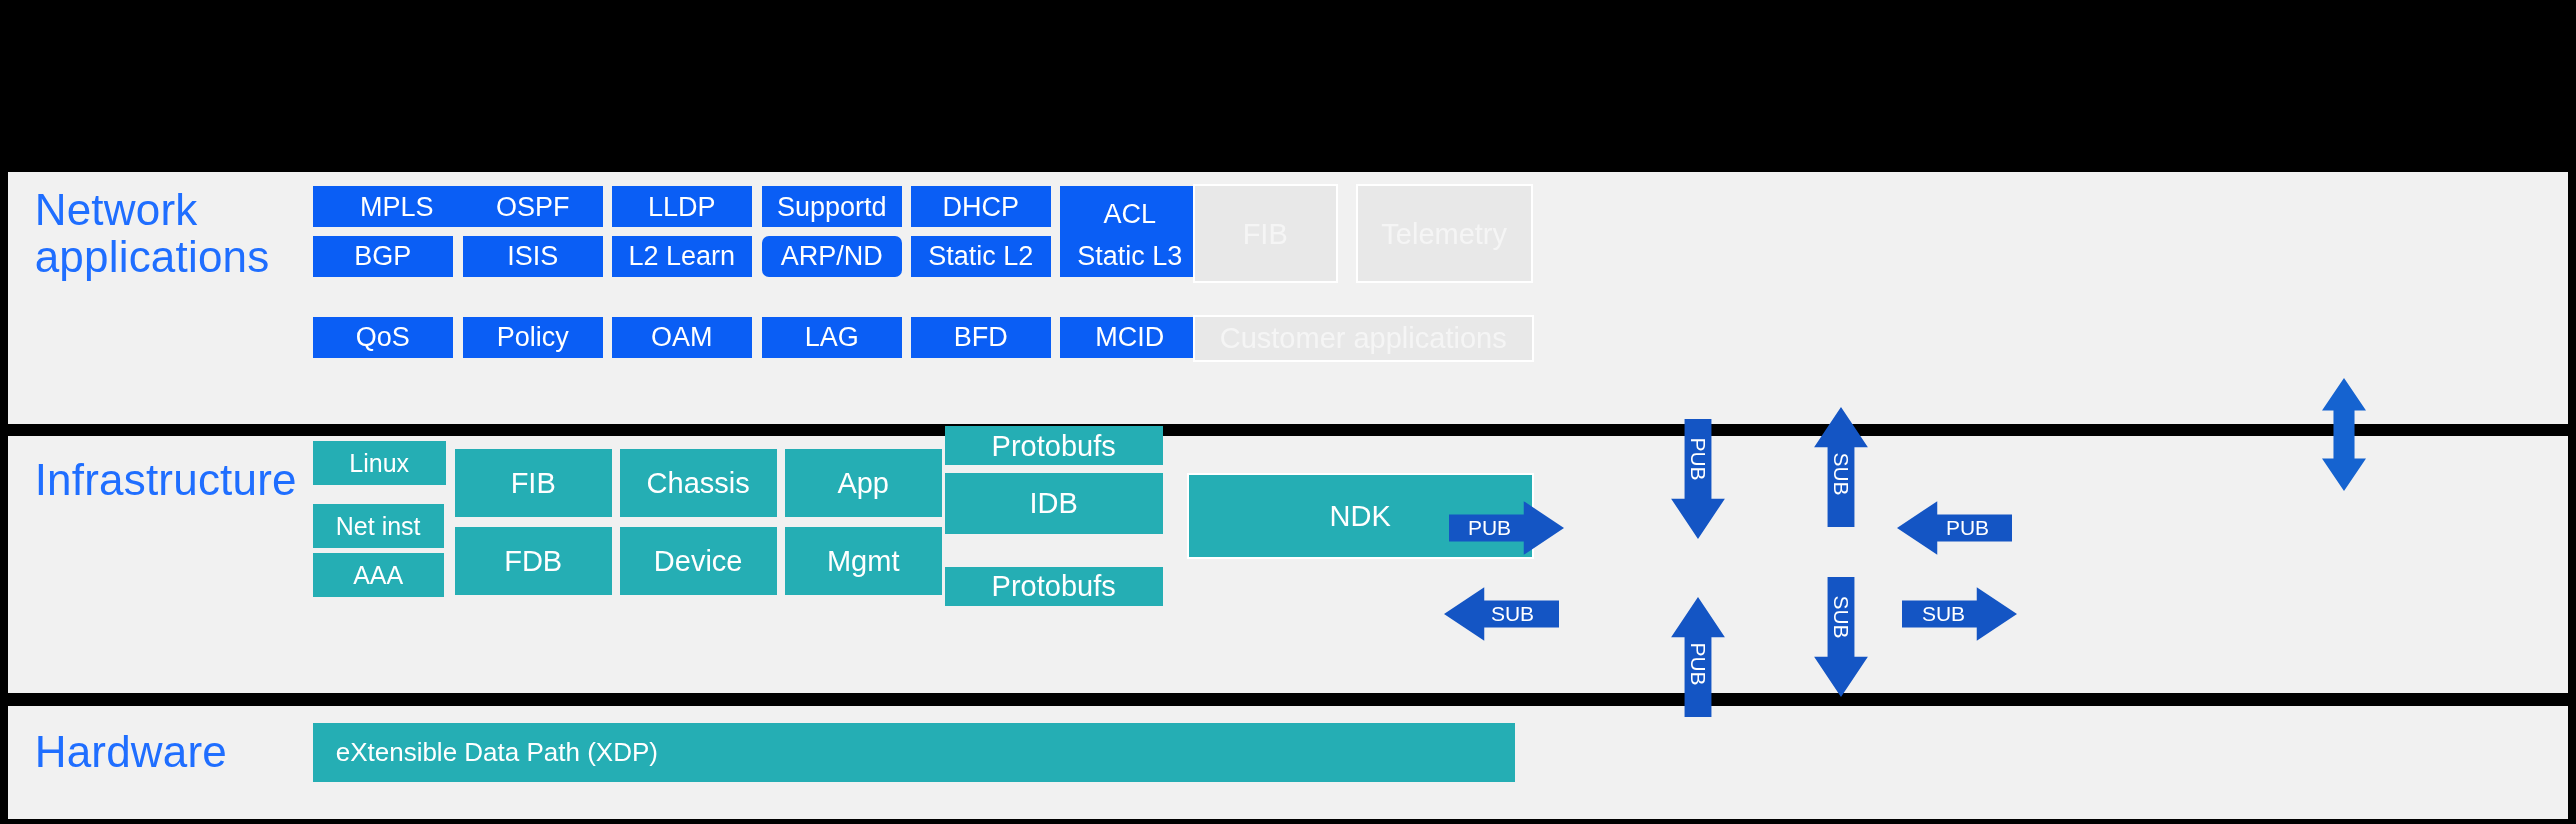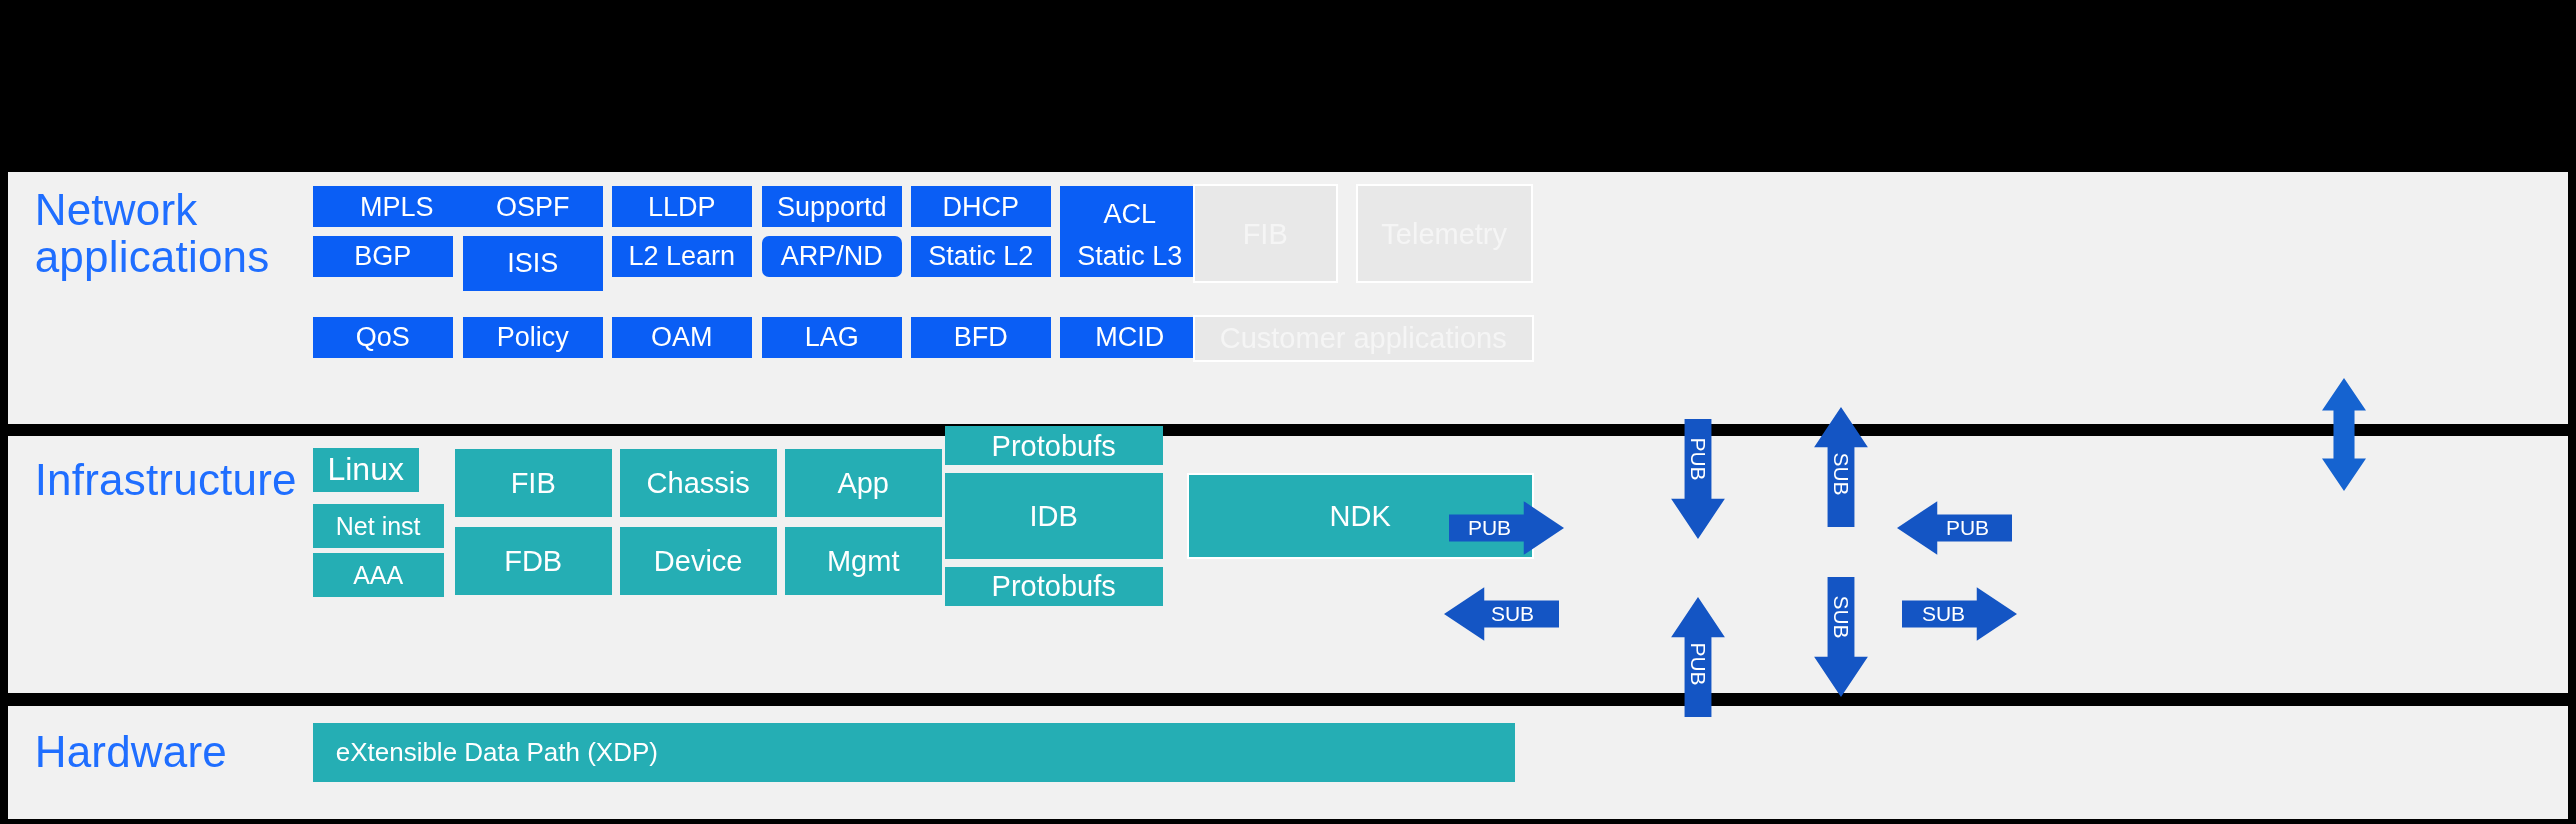--- a/index.html
+++ b/index.html
@@ -69,55 +69,55 @@
 applications</div>
 
     <div class="box blue" style="left:305px;top:14.4px;width:168px;height:41px;">MPLS</div>
     <div class="box blue" style="left:455px;top:14.4px;width:140px;height:41px;">OSPF</div>
     <div class="box blue" style="left:604px;top:14.4px;width:140px;height:41px;">LLDP</div>
     <div class="box blue" style="left:754px;top:14.4px;width:140px;height:41px;">Supportd</div>
     <div class="box blue" style="left:903px;top:14.4px;width:140px;height:41px;">DHCP</div>
     <div class="box blue" style="left:1052px;top:14.4px;width:140px;height:56px;">ACL</div>
 
     <div class="box blue" style="left:305px;top:64px;width:140px;height:41px;">BGP</div>
-    <div class="box blue" style="left:455px;top:64px;width:140px;height:55px;">ISIS</div>
+    <div class="box blue" style="left:455px;top:64px;width:140px;height:41px;">ISIS</div>
     <div class="box blue" style="left:604px;top:64px;width:140px;height:41px;">L2 Learn</div>
     <div class="box blue" style="left:754px;top:64px;width:140px;height:41px;border-radius:7px;">ARP/ND</div>
     <div class="box blue" style="left:903px;top:64px;width:140px;height:41px;">Static L2</div>
     <div class="box blue" style="left:1052px;top:64px;width:140px;height:41px;">Static L3</div>
 
     <div class="box blue" style="left:305px;top:145px;width:140px;height:41px;">QoS</div>
     <div class="box blue" style="left:455px;top:145px;width:140px;height:41px;">Policy</div>
     <div class="box blue" style="left:604px;top:145px;width:140px;height:41px;">OAM</div>
     <div class="box blue" style="left:754px;top:145px;width:140px;height:41px;">LAG</div>
     <div class="box blue" style="left:903px;top:145px;width:140px;height:41px;">BFD</div>
     <div class="box blue" style="left:1052px;top:145px;width:140px;height:41px;">MCID</div>
 
     <div class="box ghost ghost-net" style="left:1185px;top:12.4px;width:145px;height:99px;">FIB</div>
     <div class="box ghost ghost-net" style="left:1348px;top:12.4px;width:177px;height:99px;">Telemetry</div>
     <div class="box ghost ghost-net" style="left:1185px;top:143px;width:341px;height:47px;">Customer applications</div>
   </div>
 
   <div class="band" id="band-infrastructure">
     <div class="band-title" id="title-infrastructure">Infrastructure</div>
 
-    <div class="box teal" style="left:305px;top:12px;width:106px;height:44px;font-size:32px;">Linux</div>
+    <div class="box teal" style="left:305px;top:5px;width:133px;height:44px;font-size:25px;">Linux</div>
     <div class="box teal" style="left:305px;top:68px;width:131px;height:44px;font-size:25px;">Net inst</div>
     <div class="box teal" style="left:305px;top:117px;width:131px;height:44px;font-size:25px;">AAA</div>
 
     <div class="box teal" style="left:447px;top:13.4px;width:157px;height:68px;">FIB</div>
     <div class="box teal" style="left:612px;top:13.4px;width:157px;height:68px;">Chassis</div>
     <div class="box teal" style="left:777px;top:13.4px;width:157px;height:68px;">App</div>
 
     <div class="box teal" style="left:447px;top:91px;width:157px;height:68px;">FDB</div>
     <div class="box teal" style="left:612px;top:91px;width:157px;height:68px;">Device</div>
     <div class="box teal" style="left:777px;top:91px;width:157px;height:68px;">Mgmt</div>
 
     <div class="box teal" style="left:937px;top:-9.6px;width:218px;height:39px;">Protobufs</div>
-    <div class="box teal" style="left:937px;top:37px;width:218px;height:86px;">IDB</div>
+    <div class="box teal" style="left:937px;top:37px;width:218px;height:61px;">IDB</div>
     <div class="box teal" style="left:937px;top:131px;width:218px;height:39px;">Protobufs</div>
 
     <div class="box teal" style="left:1179px;top:37px;width:347px;height:86px;border:2.9px solid #ffffff;">NDK</div>
   </div>
 
   <div class="band" id="band-hardware">
     <div class="band-title" id="title-hardware">Hardware</div>
     <div class="box teal left-text" style="left:305px;top:17px;width:1202px;height:59px;font-size:26px;">eXtensible Data Path (XDP)</div>
   </div>
 

